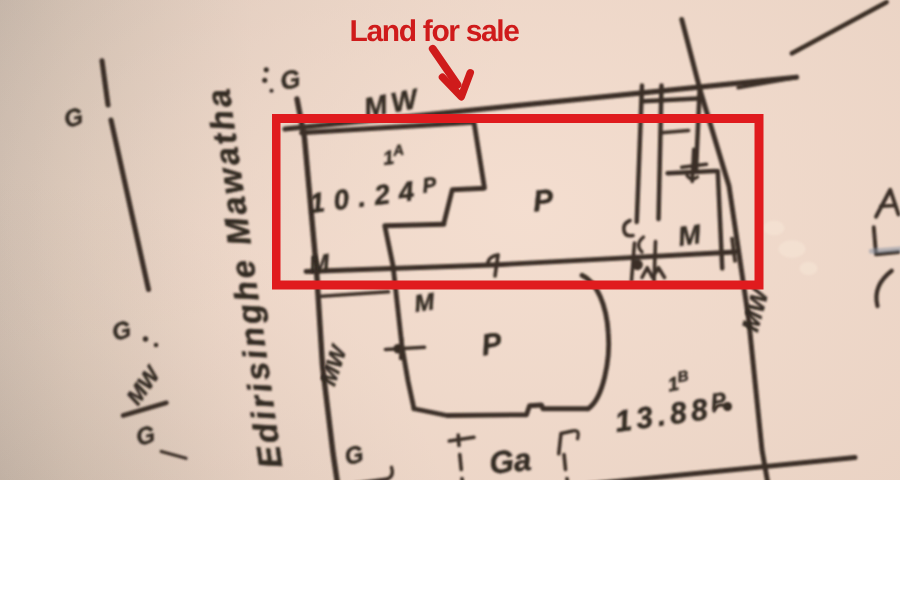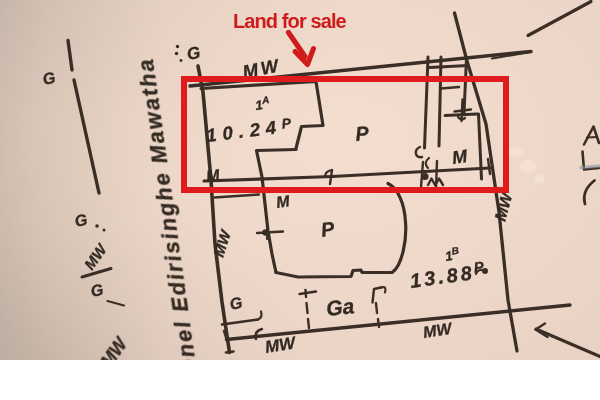--- a/index.html
+++ b/index.html
@@ -1,16 +1,16 @@
 <!DOCTYPE html>
 <html><head>
 <meta charset="utf-8">
 <style>
 html,body{margin:0;padding:0;}
-#page{position:relative;width:600px;height:360px;overflow:hidden;
+#page{position:relative;width:600px;height:320px;overflow:hidden;
 background:
 radial-gradient(ellipse 430px 310px at 350px 140px, rgba(246,224,210,0.85) 0%, rgba(246,224,210,0.0) 100%),
 radial-gradient(ellipse 310px 280px at 0px 400px, rgba(160,147,136,0.38) 0%, rgba(160,147,136,0.0) 100%),
 radial-gradient(ellipse 340px 230px at 0px 0px, rgba(174,162,152,0.33) 0%, rgba(174,162,152,0.0) 100%),
 linear-gradient(90deg, #cdbcae 0%, #d8c5b5 8%, rgba(216,197,181,0.0) 28%),
 #e8d1c2;
 font-family:"Liberation Sans", sans-serif;}
 svg{position:absolute;left:0;top:0;}
 </style>
 </head>

